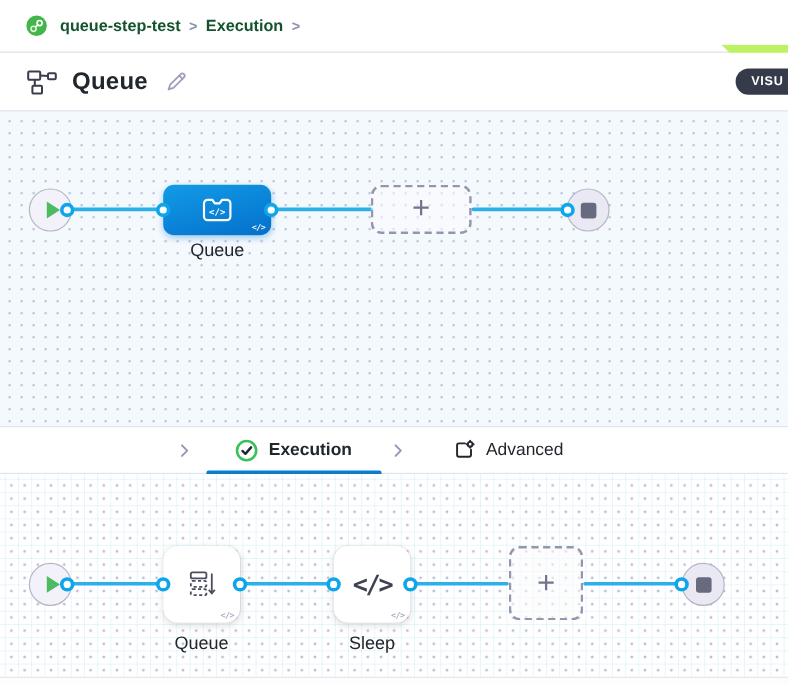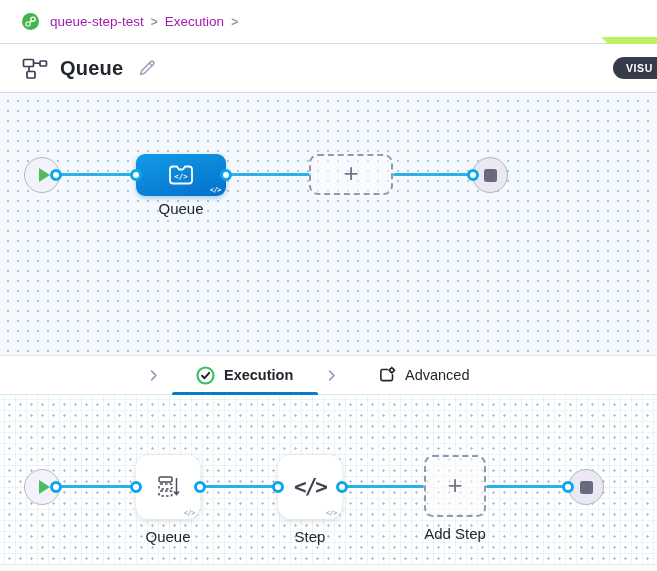--- a/index.html
+++ b/index.html
@@ -4,21 +4,21 @@
 <style>
   * { margin:0; padding:0; box-sizing:border-box; }
   html,body { width:657px; height:571px; overflow:hidden; background:#fff;
     font-family:"Liberation Sans", sans-serif; color:#22272d; }
   .app { position:relative; width:657px; height:571px; }
 
   
   .topbar { position:relative; height:44px; background:#fff; border-bottom:1px solid #d9dae6;
     display:flex; align-items:center; padding-left:22px; }
   .crumbs { display:flex; align-items:center; gap:7px; font-size:13.5px; }
-  .crumb-link { color:#a21caf; font-weight:400; cursor:pointer; }
+  .crumb-link { color:#14532d; font-weight:700; cursor:pointer; }
   .crumb-sep { color:#8f93ab; font-size:12px; font-weight:600; }
   .proj-icon { width:17px; height:17px; border-radius:50%; background:#43b549; margin-right:4px;
     display:inline-block; position:relative; flex:0 0 auto; }
 
   .pipe-ribbon { position:absolute; top:0; right:0; height:24px; width:56px;
     background:#bef264; clip-path:polygon(0 0,100% 0,100% 100%,24px 100%);
     display:flex; align-items:center;margin-top:37px; }
   .pipe-ribbon-edge { position:absolute; top:-4px; left:8px; width:2px; height:34px;
     background:#dde4f6; transform:rotate(-42deg); }
   .pipe-ribbon-label { margin-left:20px; font-size:10.5px; font-weight:bold; color:#3a55cd;
@@ -218,26 +218,25 @@
     <span class="port" style="left:130px;top:86px;"></span>
     <span class="port" style="left:194px;top:86px;"></span>
     <div class="node-label" style="left:136px;top:133px;width:64px;">Queue</div>
 
     <div class="step-card" style="left:278px;top:60px;">
       <span class="sleep-glyph">&lt;/&gt;</span>
       <span class="code-badge gray">&lt;/&gt;</span>
     </div>
     <span class="port" style="left:272px;top:86px;"></span>
     <span class="port" style="left:336px;top:86px;"></span>
-    <div class="node-label" style="left:278px;top:133px;width:64px;">Step</div>
+    <div class="node-label" style="left:278px;top:133px;width:64px;">Sleep</div>
 
     <div class="add-box" style="left:424px;top:60px;width:62px;height:62px;">
       <span class="plus-glyph">+</span>
     </div>
-    <div class="node-label" style="left:404px;top:130px;width:102px;">Add Step</div>
 
     <div class="round-node end-node" style="left:568px;top:74px;">
       <span class="stop-sq"></span>
     </div>
     <span class="port" style="left:562px;top:86px;"></span>
 
     <div class="bottom-strip"></div>
   </div>
 
 </div>

